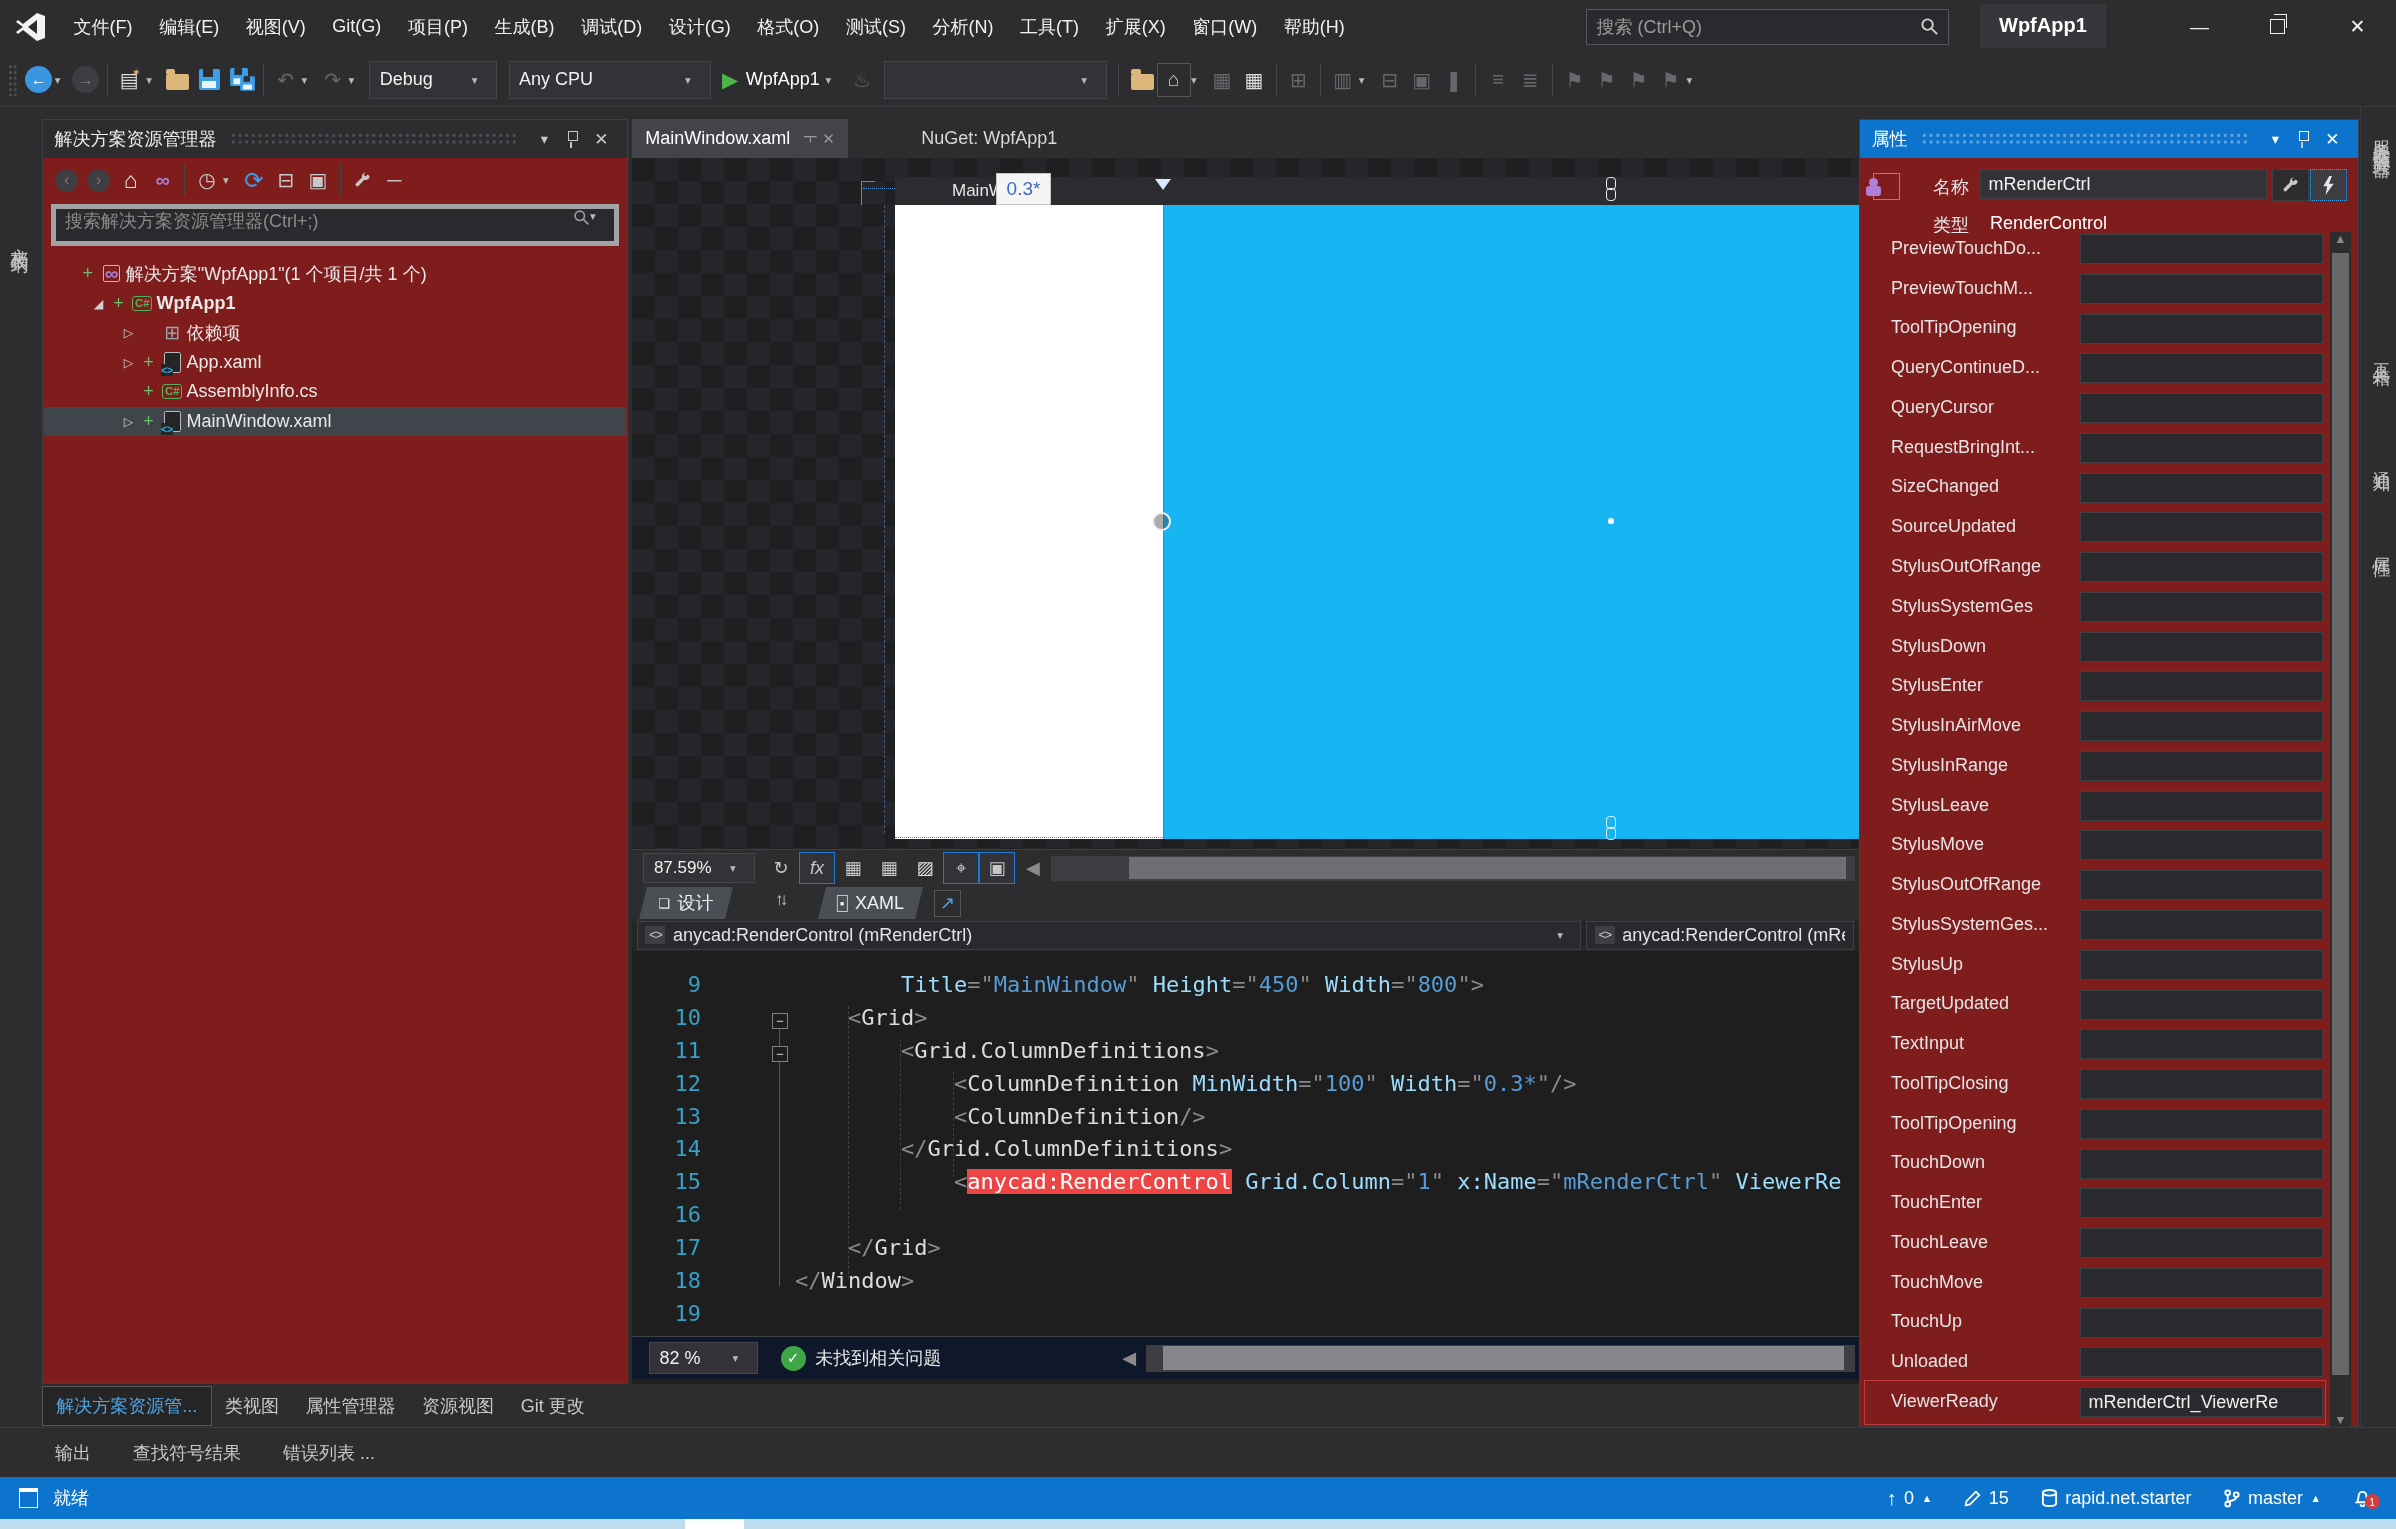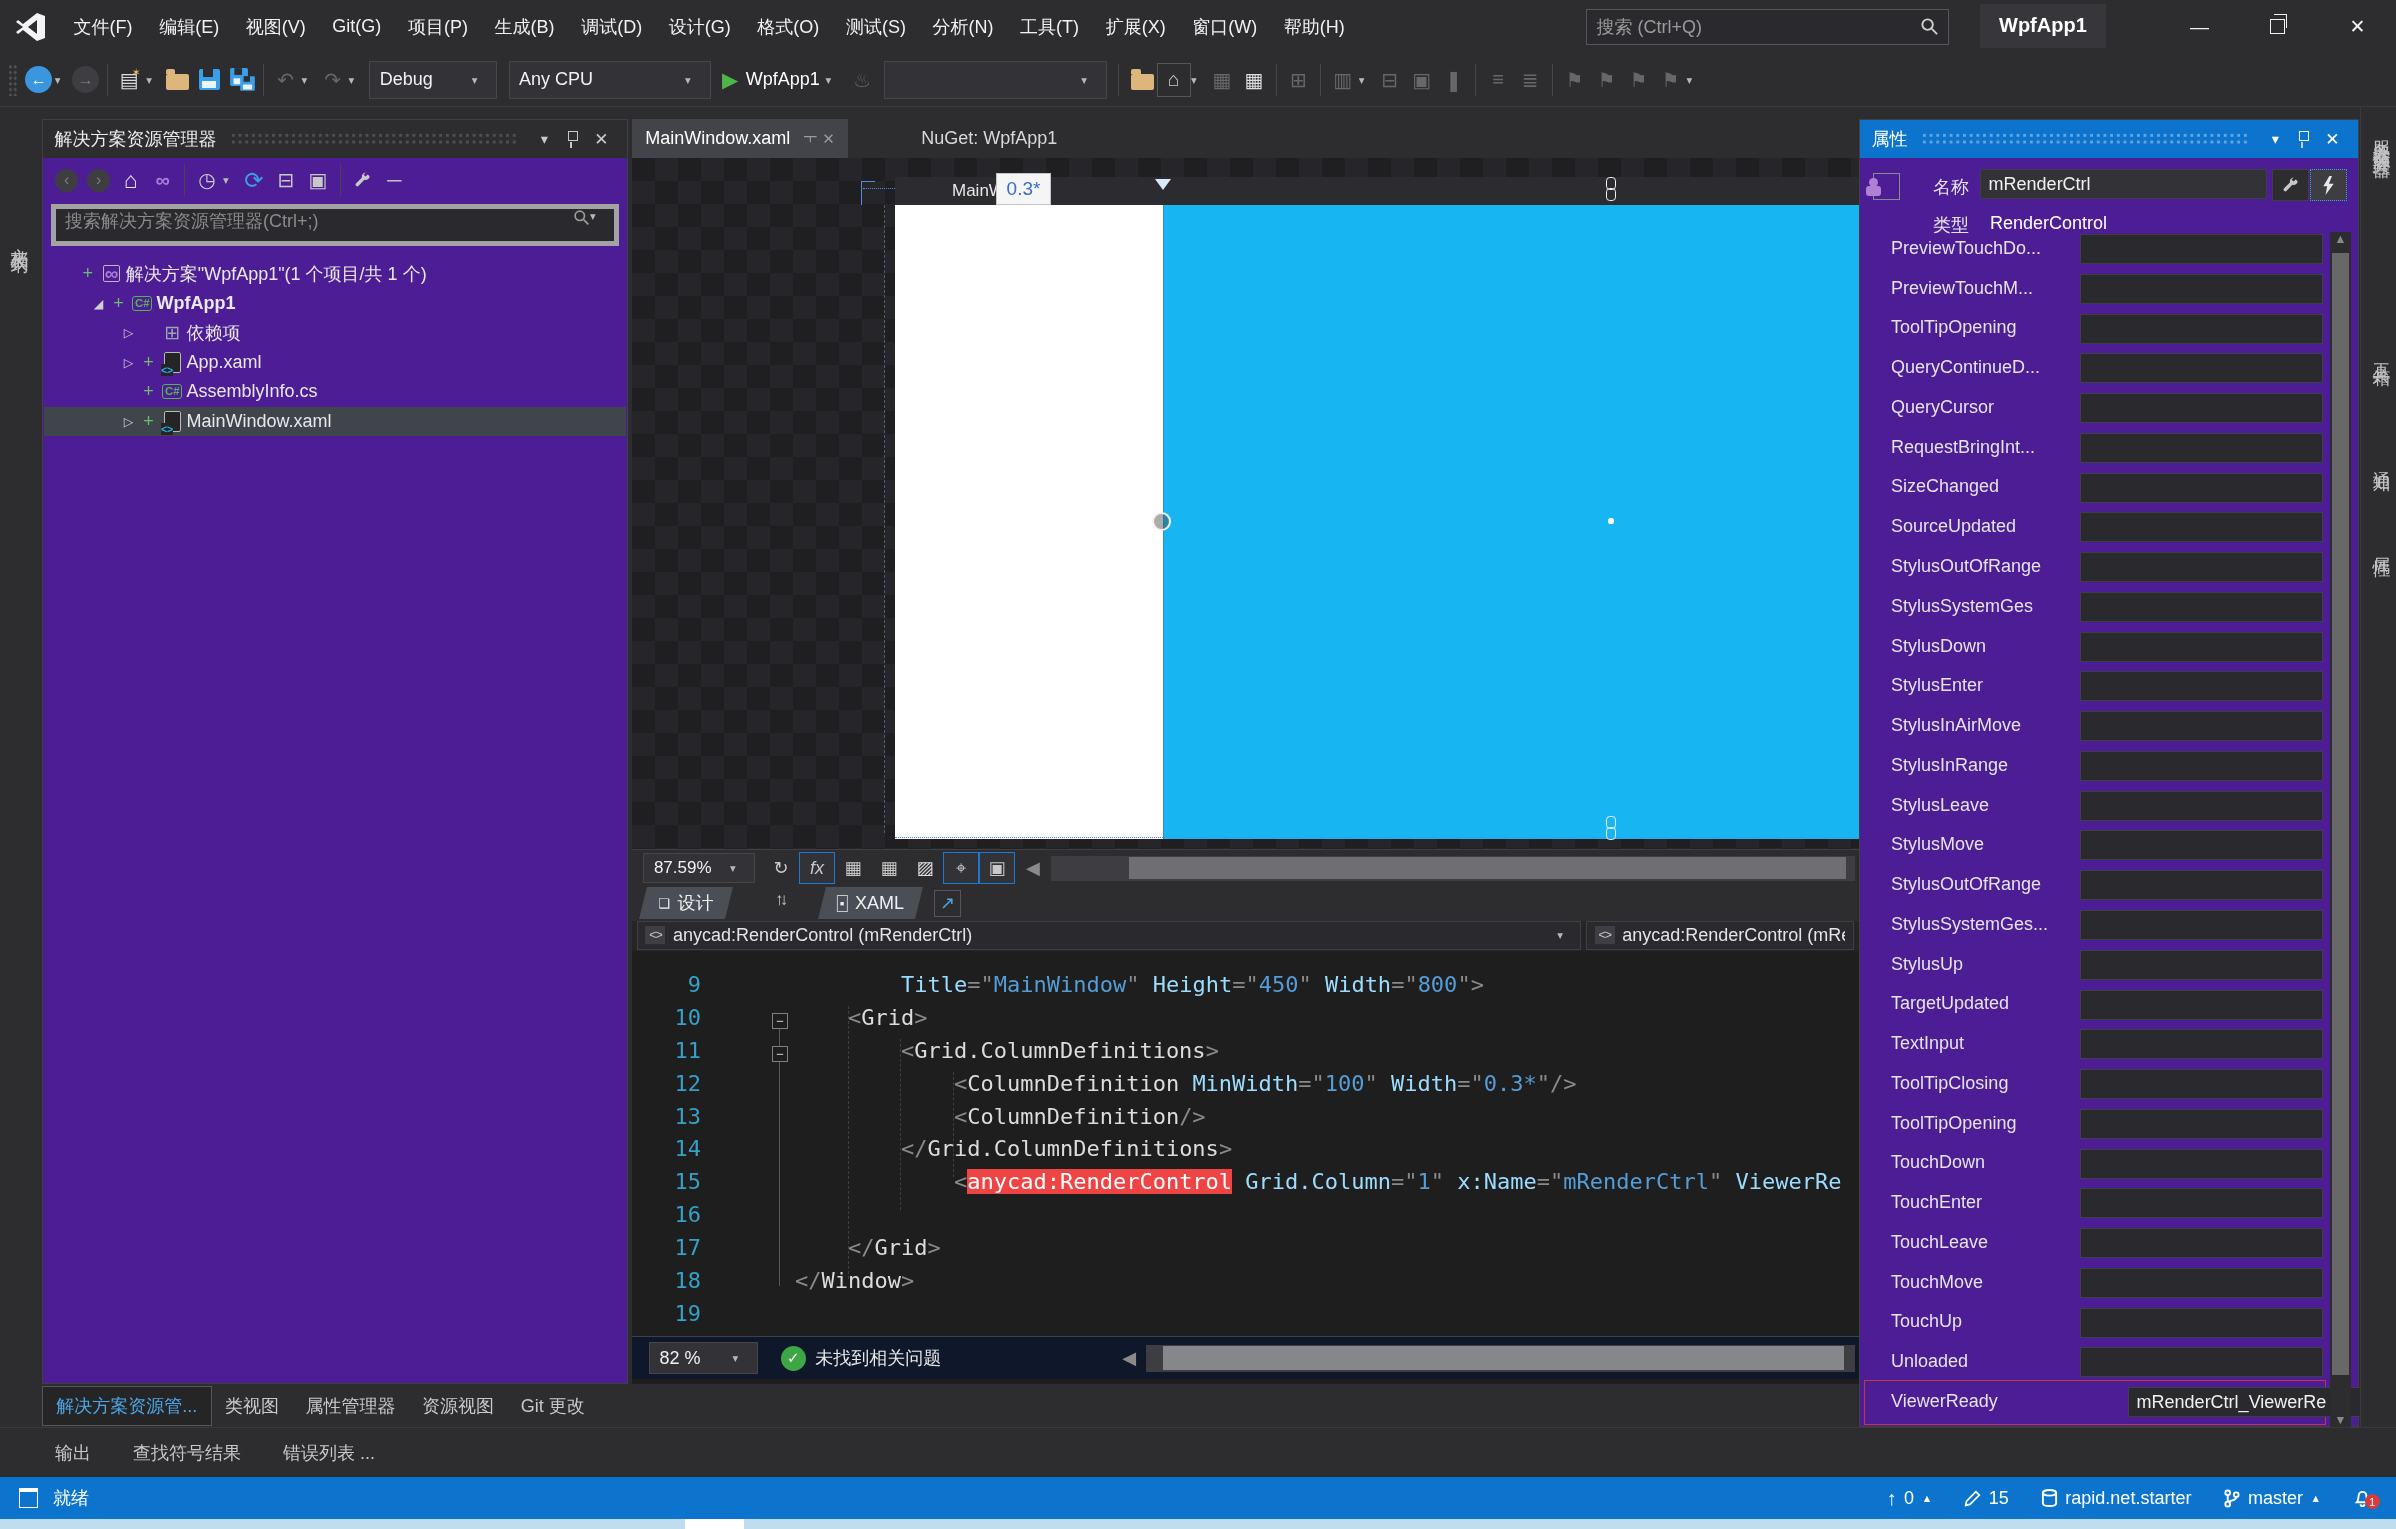--- a/index.html
+++ b/index.html
@@ -36,21 +36,21 @@
   .floppy{width:21px;height:21px;background:#3B9EE8;border-radius:1.9px;position:relative;}
   .floppy::before{content:"";position:absolute;left:4.8px;top:0;width:9.5px;height:7.6px;background:#2D2D30;}
   .floppy::after{content:"";position:absolute;left:3.8px;bottom:1.9px;width:13.3px;height:7.6px;background:#E8F4FF;}
   .folder{width:23px;height:16px;background:#DCB67A;border-radius:1.9px;position:relative;margin-top:4.8px;}
   .folder::before{content:"";position:absolute;left:0;top:-4.8px;width:9.5px;height:4.8px;background:#DCB67A;border-radius:1.9px 1.9px 0 0;}
 
   
   .vstrip-label{writing-mode:vertical-rl;color:#C2C2C4;letter-spacing:2.9px;font-size:18px;}
 
   
-  .panel{background:#4c1d95;border:1px solid #3F3F46;box-sizing:border-box;}
+  .panel{background:#7f1d1d;border:1px solid #3F3F46;box-sizing:border-box;}
   .panel-header{height:38px;display:flex;align-items:center;padding:0 11.4px;color:#EDEDEF;background:#2D2D30;}
   .hdr-dots{flex:1;height:13.3px;margin:0 13.3px;background:radial-gradient(#4E4E55 1.4px,transparent 1.5px);background-size:6.7px 6.7px;}
   .hdr-ic{width:28.5px;text-align:center;color:#C8C8C8;font-size:14.3px;}
   .pin{display:inline-block;width:8.6px;height:8.6px;border:1.9px solid #C8C8C8;position:relative;top:-2.9px;}
   .pin::after{content:"";position:absolute;left:1.9px;top:10.5px;width:1.9px;height:5.7px;background:#C8C8C8;}
 
   
   #se-toolbar{display:flex;align-items:center;height:44px;padding:0 7.6px;}
   #se-search{margin:1.9px 7.6px;height:32px;background:#2A2A2E;border:5px solid #a3a3a3;display:flex;align-items:flex-start;padding:0 9.5px;color:#8A8A8A;}
   .tree-row{position:absolute;left:1px;right:1px;height:29.5px;display:flex;align-items:center;}
@@ -538,21 +538,21 @@
         <div class="prop-row-label" style="left: 31px; top: 1112px; width: 183px;">TouchLeave</div>
         <div class="prop-box" style="left: 220px; top: 1108px; width: 243px;"></div>
         <div class="prop-row-label" style="left: 31px; top: 1152px; width: 183px;">TouchMove</div>
         <div class="prop-box" style="left: 220px; top: 1148px; width: 243px;"></div>
         <div class="prop-row-label" style="left: 31px; top: 1191px; width: 183px;">TouchUp</div>
         <div class="prop-box" style="left: 220px; top: 1188px; width: 243px;"></div>
         <div class="prop-row-label" style="left: 31px; top: 1231px; width: 183px;">Unloaded</div>
         <div class="prop-box" style="left: 220px; top: 1227px; width: 243px;"></div>
         <div style="position: absolute; left: 3.8px; top: 1260px; width: 460px; height: 43px; border: 1.9px solid rgb(190, 58, 62);"></div>
         <div class="prop-row-label" style="left: 31px; top: 1271px; width: 183px;">ViewerReady</div>
-        <div class="prop-box" style="left: 220px; top: 1267px; width: 243px; margin-left: 48px;">
+        <div class="prop-box" style="left: 220px; top: 1267px; width: 243px;">
           <span style="white-space: nowrap; overflow: hidden;">mRenderCtrl_ViewerRe</span>
         </div>
       </div>
 
     <div class="sbar" style="left:470px;top:112px;width:21px;height:1195px;background:#2D2D30;">
       <div style="position:absolute;left:0;top:0;width:21px;text-align:center;color:#8A8A8A;font-size:12.4px;">▲</div>
       <div class="sthumb" style="left:1.9px;top:21px;width:17px;height:1122px;"></div>
       <div style="position:absolute;left:0;bottom:0;width:21px;text-align:center;color:#8A8A8A;font-size:12.4px;">▼</div>
     </div>
   </div>

